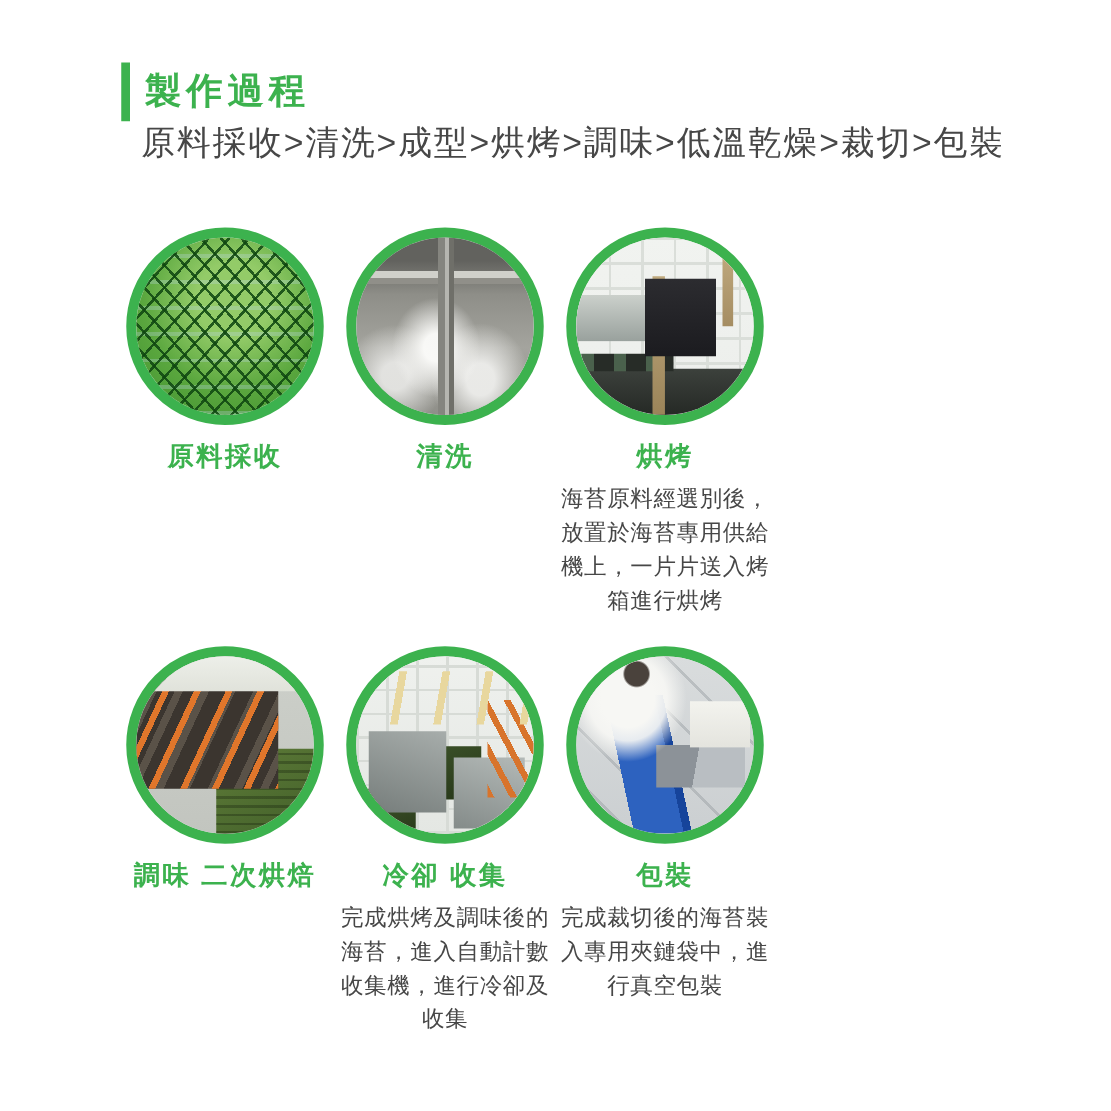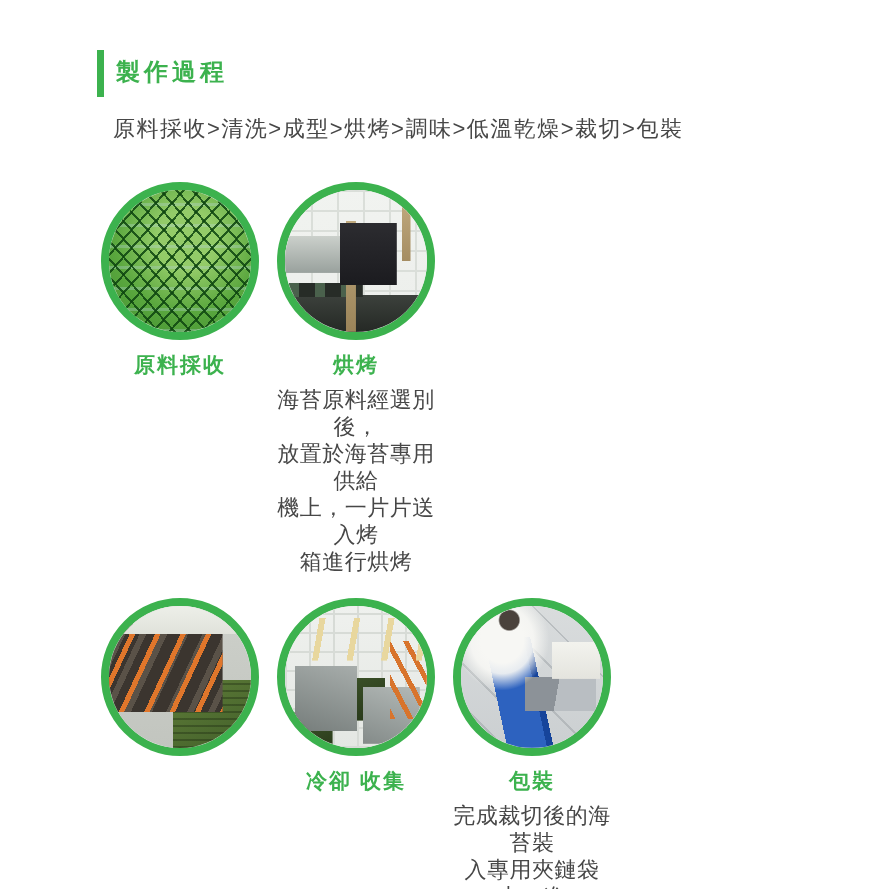--- a/index.html
+++ b/index.html
@@ -6,44 +6,44 @@
   html,body{ margin:0; padding:0; background:#fff; }
   .page{
     position:relative; width:889px; height:889px; background:#fff;
     font-family:"Liberation Sans","DejaVu Sans",sans-serif; overflow:hidden;
   }
 
   
   .title-row{ position:absolute; left:97px; top:50px; display:flex; }
   .title-bar{ width:7px; height:47px; background:var(--green); }
   .page-title{
-    margin:0 0 0 12px; font-size:24px; line-height:47px; font-weight:700;
-    letter-spacing:4px; color:var(--green); white-space:nowrap;font-family:Liberation Mono, monospace;
+    margin:0 0 0 12px; font-size:29px; line-height:47px; font-weight:700;
+    letter-spacing:4px; color:var(--green); white-space:nowrap;
   }
   .flow{
-    position:absolute; left:113px; top:114px; font-size:22px;
+    position:absolute; left:113px; top:96px; font-size:27px;
     letter-spacing:1.5px; color:var(--text); white-space:nowrap; font-weight:500;
   }
 
   
   .grid{ position:absolute; left:92px; top:182px; width:704px; }
   .row{ display:flex; }
   .row-1{ margin-bottom:23px; }
   .step{ width:176px; display:flex; flex-direction:column; align-items:center; }
   .circle{
     width:142px; height:142px; border:8px solid var(--green); border-radius:50%;
     overflow:hidden; flex:none; background:#eee;
   }
   .photo{ width:100%; height:100%; position:relative; }
   .step-label{
     margin-top:11px; font-size:21px; font-weight:700; letter-spacing:2px;
     color:var(--green); white-space:nowrap;
   }
   .step-desc{
-    margin-top:7px; width:178px; font-size:22px; line-height:27px;
+    margin-top:7px; width:178px; font-size:18px; line-height:27px;
     letter-spacing:.5px; color:var(--text); text-align:center; white-space:pre-line;
   }
   .step-desc:empty{ display:none; }
 
   
   
   .p1{background:
     repeating-linear-gradient(48deg, rgba(14,70,16,.85) 0 2px, transparent 2px 12px),
     repeating-linear-gradient(-48deg, rgba(14,70,16,.85) 0 2px, transparent 2px 12px),
     repeating-linear-gradient(0deg, rgba(190,215,240,.28) 0 3px, transparent 3px 21px),
@@ -130,41 +130,53 @@
     <div class="row row-1">
       <section class="step">
         <div class="circle">
             <div class="photo p1"></div>
           </div>
         <div class="step-label">原料採收</div>
 
       </section>
       <section class="step">
         <div class="circle">
+            <div class="photo p2"></div>
+          </div>
+        <div class="step-label">清洗</div>
+
+      </section>
+      <section class="step">
+        <div class="circle">
             <div class="photo p4"></div>
           </div>
         <div class="step-label">烘烤</div>
         <div class="step-desc">海苔原料經選別後，
 放置於海苔專用供給
 機上，一片片送入烤
 箱進行烘烤</div>
       </section>
     </div>
 
     <div class="row row-2">
       <section class="step">
         <div class="circle">
             <div class="photo p5"></div>
           </div>
+        <div class="step-label">調味 二次烘焙</div>
       </section>
       <section class="step">
         <div class="circle">
             <div class="photo p6"></div>
           </div>
         <div class="step-label">冷卻 收集</div>
+        <div class="step-desc">完成烘烤及調味後的
+海苔，進入自動計數
+收集機，進行冷卻及
+收集</div>
       </section>
       <section class="step">
         <div class="circle">
             <div class="photo p8"></div>
           </div>
         <div class="step-label">包裝</div>
         <div class="step-desc">完成裁切後的海苔裝
 入專用夾鏈袋中，進
 行真空包裝</div>
       </section>

